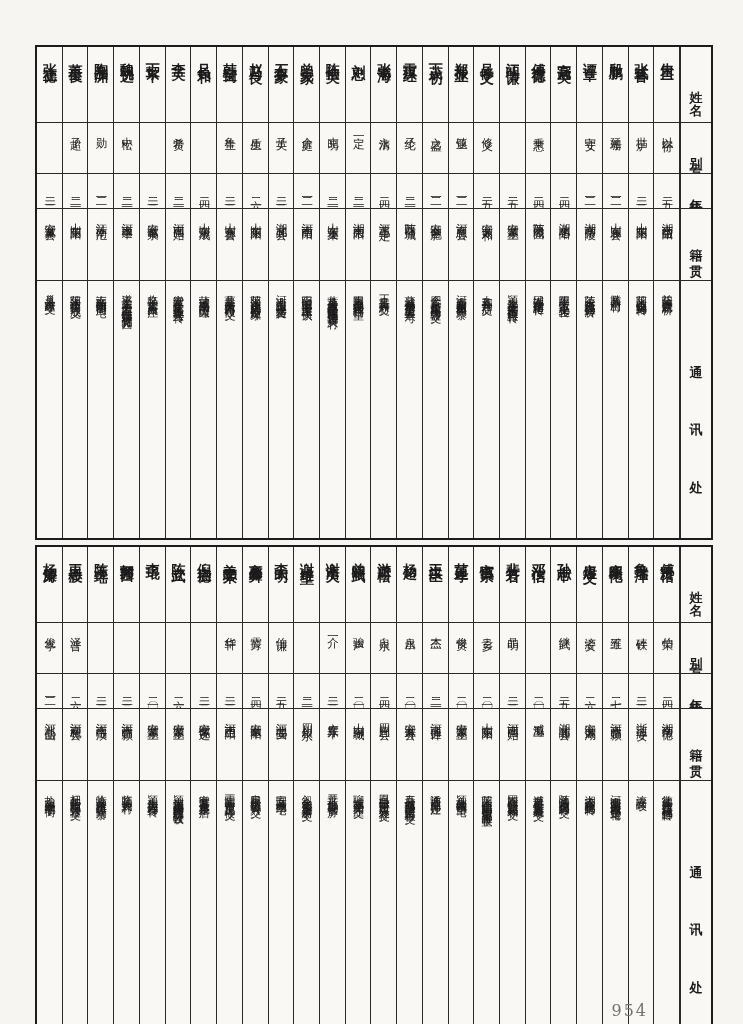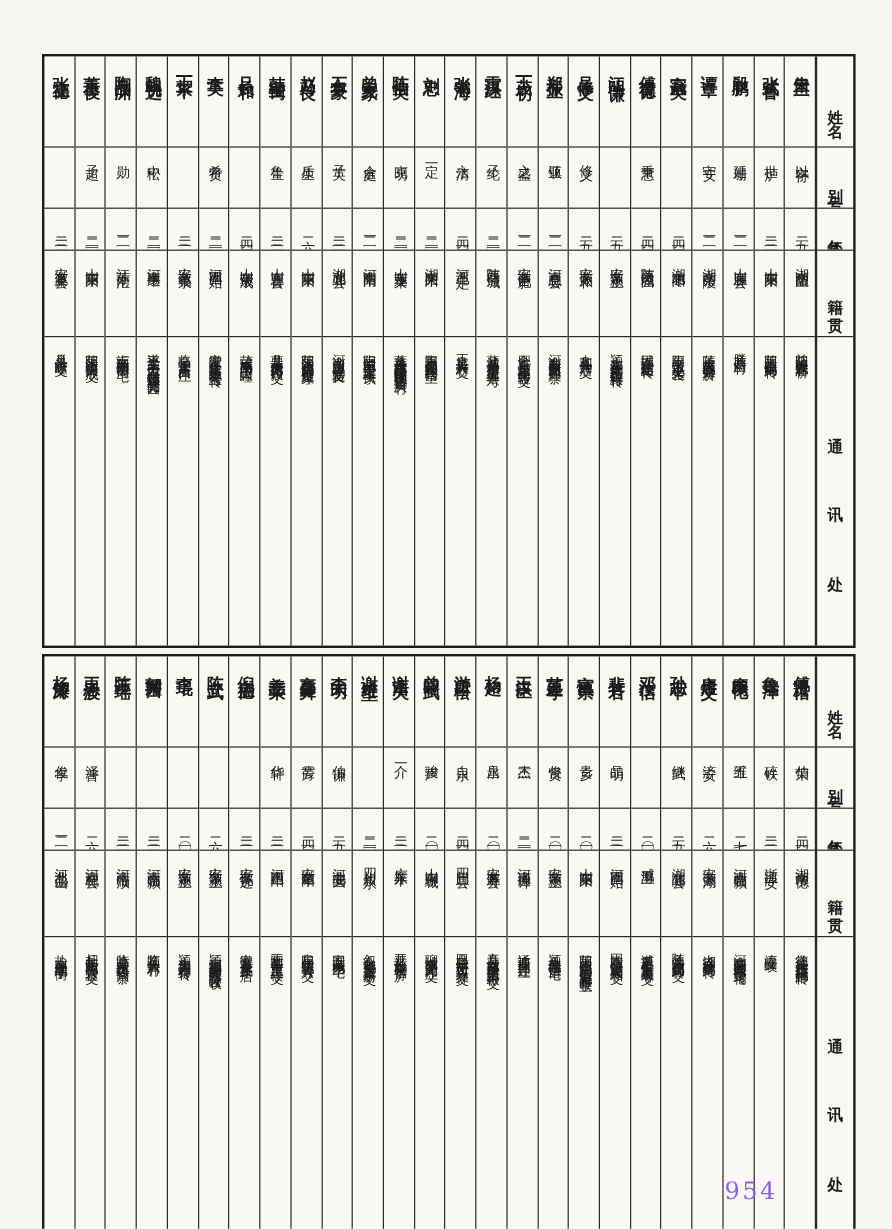--- a/index.html
+++ b/index.html
@@ -50,22 +50,22 @@
   .c-addr .vtxt{font-size:11px;letter-spacing:1.5px;}
   
   .hcol .cell{align-items:center;}
   .hcol .vtxt{font-size:13px;font-weight:bold;}
   .h-name .vtxt{letter-spacing:12px;text-indent:12px;}
   .h-alias .vtxt{letter-spacing:7px;text-indent:7px;}
   .h-age .vtxt{letter-spacing:2px;}
   .h-native .vtxt{letter-spacing:16px;text-indent:16px;}
   .h-addr .vtxt{letter-spacing:58px;text-indent:58px;}
   .pageno{
-    position:absolute;right:95px;bottom:20px;
-    font-size:20px;letter-spacing:2px;color:#8b5cf6;
+    position:absolute;right:95px;bottom:4px;
+    font-size:16px;letter-spacing:2px;color:#737373;
     font-family:"DejaVu Serif",serif;
   }
 </style>
 </head>
 <body>
 
 <div class="sheet">
 
   <div class="vtable">
     <div class="col hcol">

